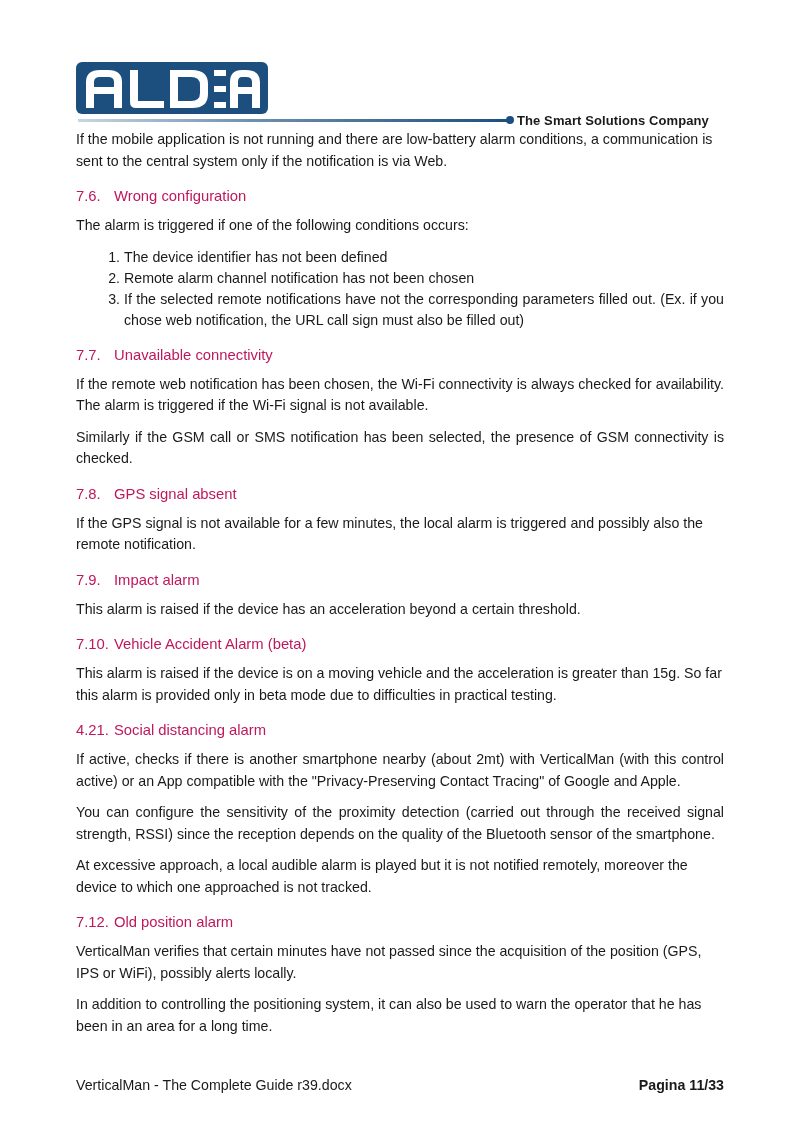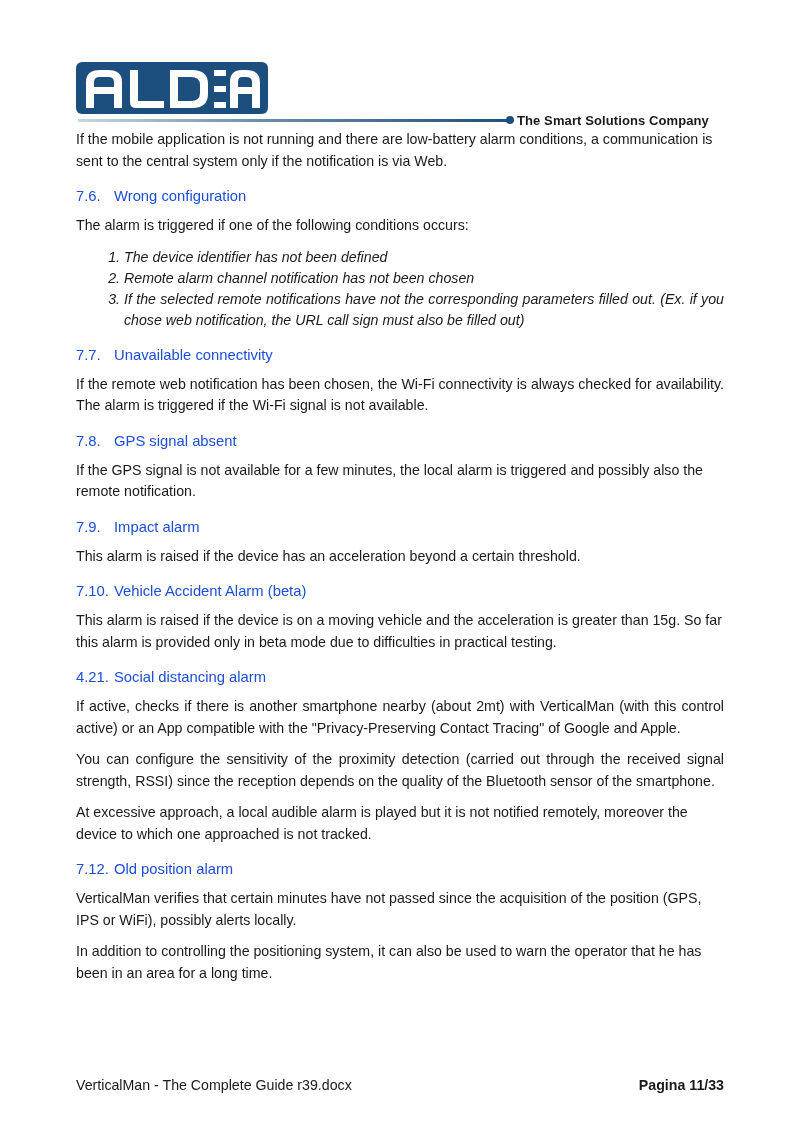--- a/index.html
+++ b/index.html
@@ -15,25 +15,25 @@
     .rule-dot { position: absolute; left: 430px; top: 56px; width: 8px; height: 8px;
       border-radius: 50%; background: #1d4f7e; }
     .tagline { position: absolute; left: 441px; top: 53px; font-size: 13px; font-weight: bold;
       color: #1a1a1a; font-family: "Liberation Sans", sans-serif; white-space: nowrap; letter-spacing: 0.1px; }
 
     
     .content { position: absolute; left: 76px; top: 117px; width: 648px;
       font-family: "Liberation Sans", sans-serif; font-size: 14.2px; line-height: 21.5px; }
     p { margin: 0 0 10px 0; }
     p.justify { text-align: justify; }
-    h2 { margin: 14px 0 9px 0; font-weight: normal; font-size: 14.8px; color: #1d4ed8;
+    h2 { margin: 14px 0 9px 0; font-weight: normal; font-size: 14.8px; color: #be185d;
       line-height: 20px; }
     h2 .num { display: inline-block; min-width: 38px; }
     ol { margin: 0 0 10px 0; padding-left: 48px; }
-    ol li { padding-left: 0; line-height: 21px; font-style: italic; }
+    ol li { padding-left: 0; line-height: 21px; }
 
     
     .footer { position: absolute; left: 76px; top: 1065px; width: 648px; height: 20px;
       font-size: 14.2px; font-family: "Liberation Sans", sans-serif; }
     .footer-left { position: absolute; left: 0; top: 0; }
     .footer-right { position: absolute; right: 0; top: 0; font-weight: bold; }
   </style>
 </head>
 <body>
 
@@ -68,20 +68,21 @@
     <ol>
       <li>The device identifier has not been defined</li>
       <li>Remote alarm channel notification has not been chosen</li>
       <li class="justify" style="text-align:justify">If the selected remote notifications have not the corresponding parameters filled out. (Ex. if you chose web notification, the URL call sign must also be filled out)</li>
     </ol>
 
     <h2>
       <span class="num">7.7.</span><span>Unavailable connectivity</span>
     </h2>
     <p class="justify">If the remote web notification has been chosen, the Wi-Fi connectivity is always checked for availability. The alarm is triggered if the Wi-Fi signal is not available.</p>
+    <p class="justify">Similarly if the GSM call or SMS notification has been selected, the presence of GSM connectivity is checked.</p>
 
     <h2>
       <span class="num">7.8.</span><span>GPS signal absent</span>
     </h2>
     <p>If the GPS signal is not available for a few minutes, the local alarm is triggered and possibly also the remote notification.</p>
 
     <h2>
       <span class="num">7.9.</span><span>Impact alarm</span>
     </h2>
     <p>This alarm is raised if the device has an acceleration beyond a certain threshold.</p>

